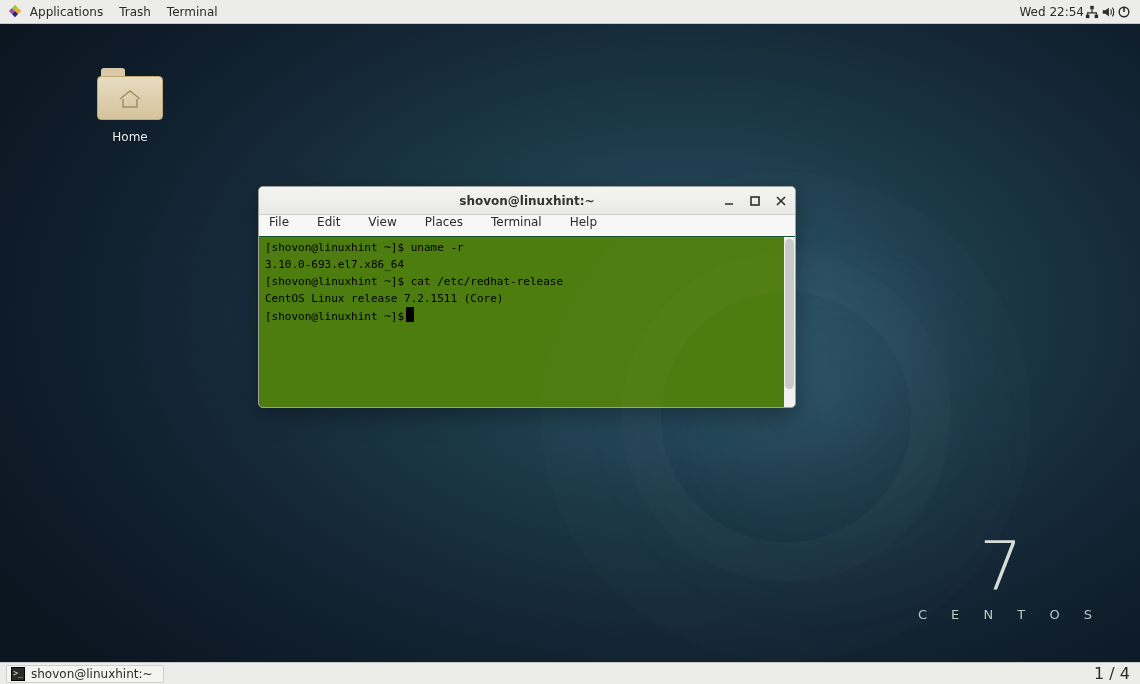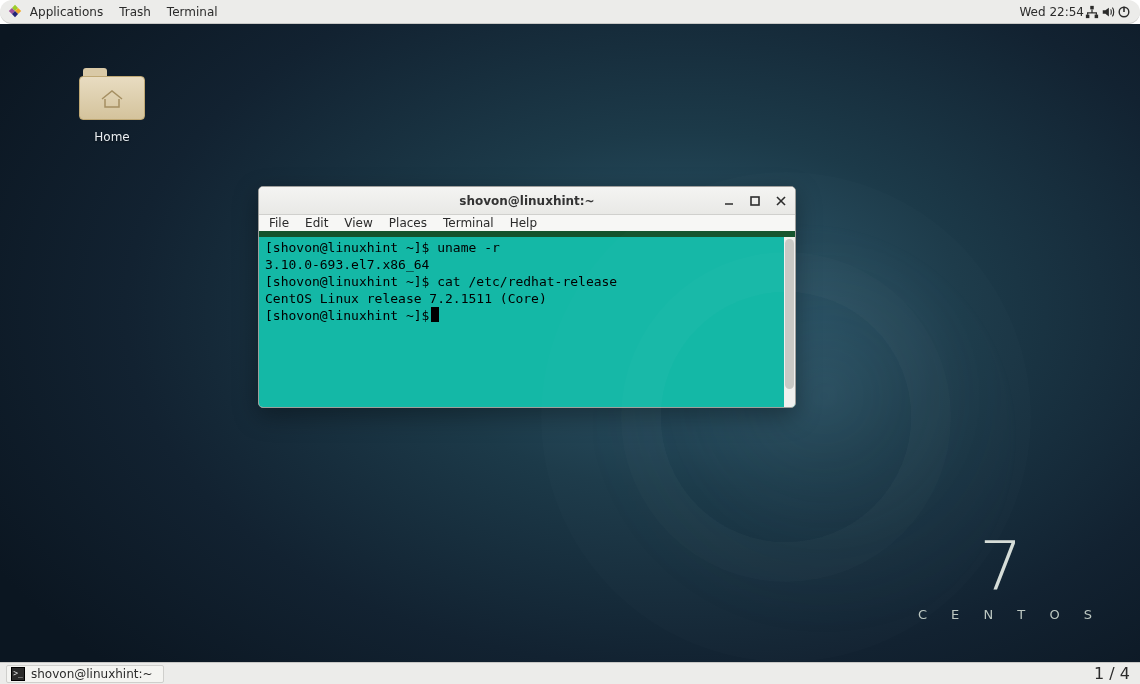--- a/index.html
+++ b/index.html
@@ -5,21 +5,20 @@
   * { box-sizing: border-box; margin: 0; padding: 0; }
   html, body { width: 1140px; height: 684px; overflow: hidden; font-family: "DejaVu Sans", "Cantarell", sans-serif; }
   body { position: relative; }
 
   
   .top-panel {
     position: absolute; top: 0; left: 0; right: 0; height: 24px;
     background: #ececea; border-bottom: 1px solid #c8c8c6;
     display: flex; align-items: center; font-size: 12px; color: #2b2b2b;
     padding: 0 8px;
-    border-radius: 12px;
   }
   .top-panel .left { display: flex; align-items: center; gap: 16px; }
   .top-panel .right { margin-left: auto; display: flex; align-items: center; gap: 0; }
   .top-panel .menu-item { cursor: pointer; }
   .apps-icon {
     width: 14px; height: 14px; margin-right: 4px; display: inline-block; vertical-align: -2px;
   }
   .tray-icon { width: 16px; height: 16px; display: inline-flex; align-items: center; justify-content: center; cursor: pointer; }
   .tray-icon svg { width: 14px; height: 14px; fill: #2b2b2b; }
 
@@ -33,21 +32,21 @@
     content: ""; position: absolute; left: 52%; top: 32%; width: 420px; height: 420px;
     border-radius: 50%; background: radial-gradient(circle at 55% 40%, rgba(120,170,190,0.12) 0%, rgba(50,90,110,0.05) 45%, rgba(0,0,0,0) 70%);
     filter: blur(2px);
   }
   .desktop::after {
     content: ""; position: absolute; left: 58%; top: 42%; width: 250px; height: 250px;
     border-radius: 50%; box-shadow: 0 0 0 40px rgba(255,255,255,0.015), 0 0 0 120px rgba(255,255,255,0.01);
   }
 
   
-  .desktop-icons { position: absolute; top: 40px; left: 52px; display: flex; flex-direction: column; gap: 30px; }
+  .desktop-icons { position: absolute; top: 40px; left: 70px; display: flex; flex-direction: column; gap: 30px; }
   .dicon { width: 120px; display: flex; flex-direction: column; align-items: center; cursor: pointer; }
   .dicon .glyph { width: 72px; height: 60px; display: flex; align-items: center; justify-content: center; }
   .dicon .label { margin-top: 6px; color: #e9eef2; font-size: 12px; text-align: center; text-shadow: 0 1px 2px rgba(0,0,0,.6); white-space: nowrap; }
 
   
   .folder { position: relative; width: 66px; height: 52px; }
   .folder .tab { position: absolute; top: 0; left: 4px; width: 24px; height: 10px; background: #d9c9a6; border-radius: 3px 3px 0 0; }
   .folder .body { position: absolute; top: 8px; left: 0; right: 0; bottom: 0; background: linear-gradient(#e8dcc1,#d4c39c); border-radius: 4px; border: 1px solid #bfa874; }
   .folder .house { position: absolute; top: 22px; left: 50%; transform: translateX(-50%); width: 24px; height: 18px; }
   .folder .house svg { width: 24px; height: 18px; }
@@ -75,28 +74,28 @@
   .titlebar {
     height: 28px; background: linear-gradient(#f4f4f2,#e9e9e6); border-bottom: 1px solid #d0d0cd;
     display: flex; align-items: center; position: relative;
   }
   .titlebar .title { flex: 1; text-align: center; font-size: 12px; font-weight: 600; color: #333; }
   .titlebar .controls { position: absolute; right: 6px; top: 0; bottom: 0; display: flex; align-items: center; gap: 10px; }
   .titlebar .ctrl { width: 16px; height: 16px; display: flex; align-items: center; justify-content: center; cursor: pointer; }
   .titlebar .ctrl svg { width: 12px; height: 12px; stroke: #2b2b2b; stroke-width: 1.6; fill: none; }
 
   .menubar {
-    height: 22px; background: #f7f7f5; border-bottom: 6px solid #14532d;
-    display: flex; align-items: center; gap: 16px; padding: 0 10px; font-size: 12px; color: #2b2b2b;
+    height: 22px; background: #f7f7f5; border-bottom: 1px solid #14532d;
+    display: flex; align-items: flex-start; gap: 28px; padding: 0 10px; font-size: 12px; color: #2b2b2b;
   }
   .menubar span { cursor: pointer; }
 
   .term-body {
-    flex: 1; background: #14b8a6; font-family: "DejaVu Sans Mono","Liberation Mono",monospace;
-    font-size: 13px; line-height: 17px; color: #000; padding: 2px 6px 2px 6px; position: relative;
+    flex: 1; background: #4d7c0f; font-family: "DejaVu Sans Mono","Liberation Mono",monospace;
+    font-size: 11px; line-height: 17px; color: #000; padding: 2px 6px 2px 6px; position: relative;
     white-space: pre; overflow: hidden;
   }
   .term-body .scroll { position: absolute; right: 0; top: 0; bottom: 0; width: 11px; background: #f0f0ee; }
   .term-body .scroll .thumb { position: absolute; left: 1px; right: 1px; top: 2px; height: 150px; background: #c9c9c5; border-radius: 5px; }
   .cursor { display: inline-block; width: 8px; height: 15px; background: #000; vertical-align: -2px; margin-left: 2px; }
 
   
   .bottom-panel {
     position: absolute; left: 0; right: 0; bottom: 0; height: 22px;
     background: #ececea; border-top: 1px solid #c8c8c6;

